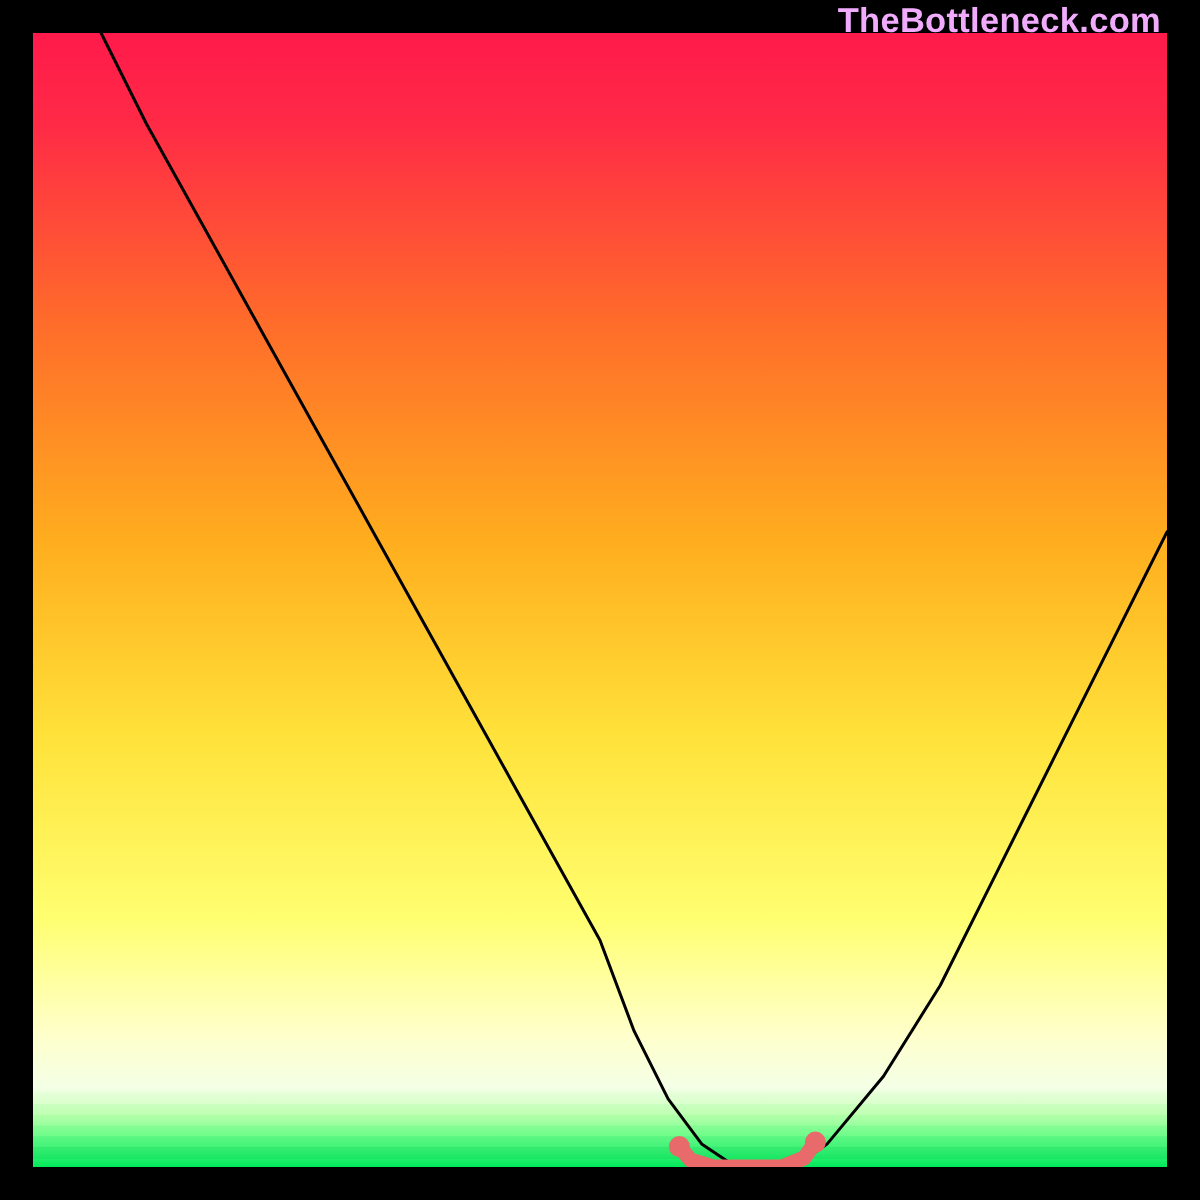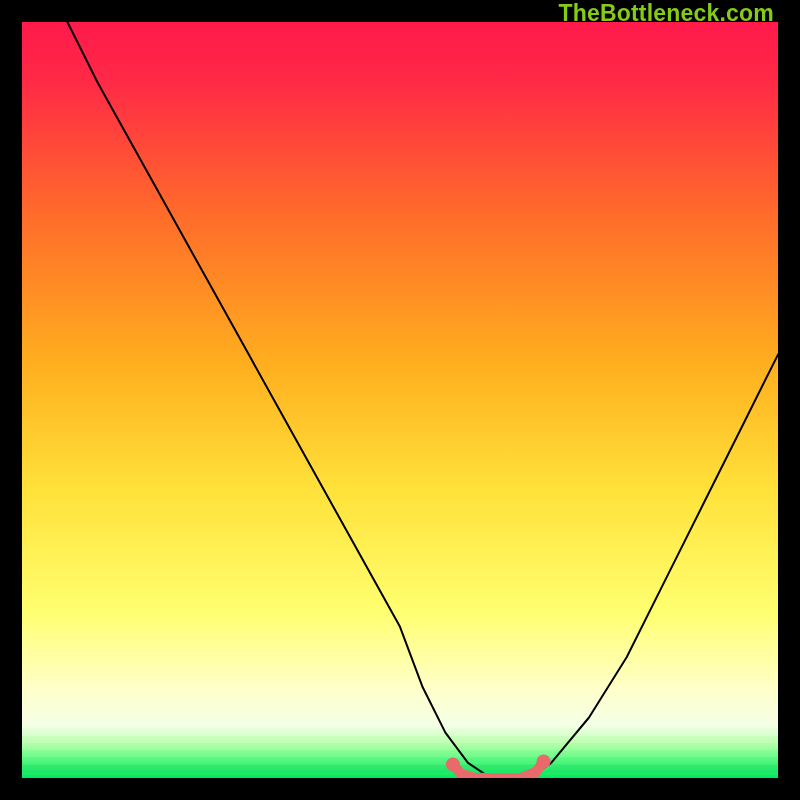--- a/index.html
+++ b/index.html
@@ -22,21 +22,21 @@
     position: absolute;
     left: 0;
     top: 0;
     width: 756px;
     height: 756px;
   }
   .watermark {
     position: absolute;
     right: 26px;
     top: 0px;
-    color: #84cc16;
+    color: #f0abfc;
     font-family: Arial, Helvetica, sans-serif;
     font-size: 23px;
     font-weight: bold;
     letter-spacing: 0.2px;
     user-select: none;
   }
   svg { display: block; }
 </style>
 </head>
 <body>

